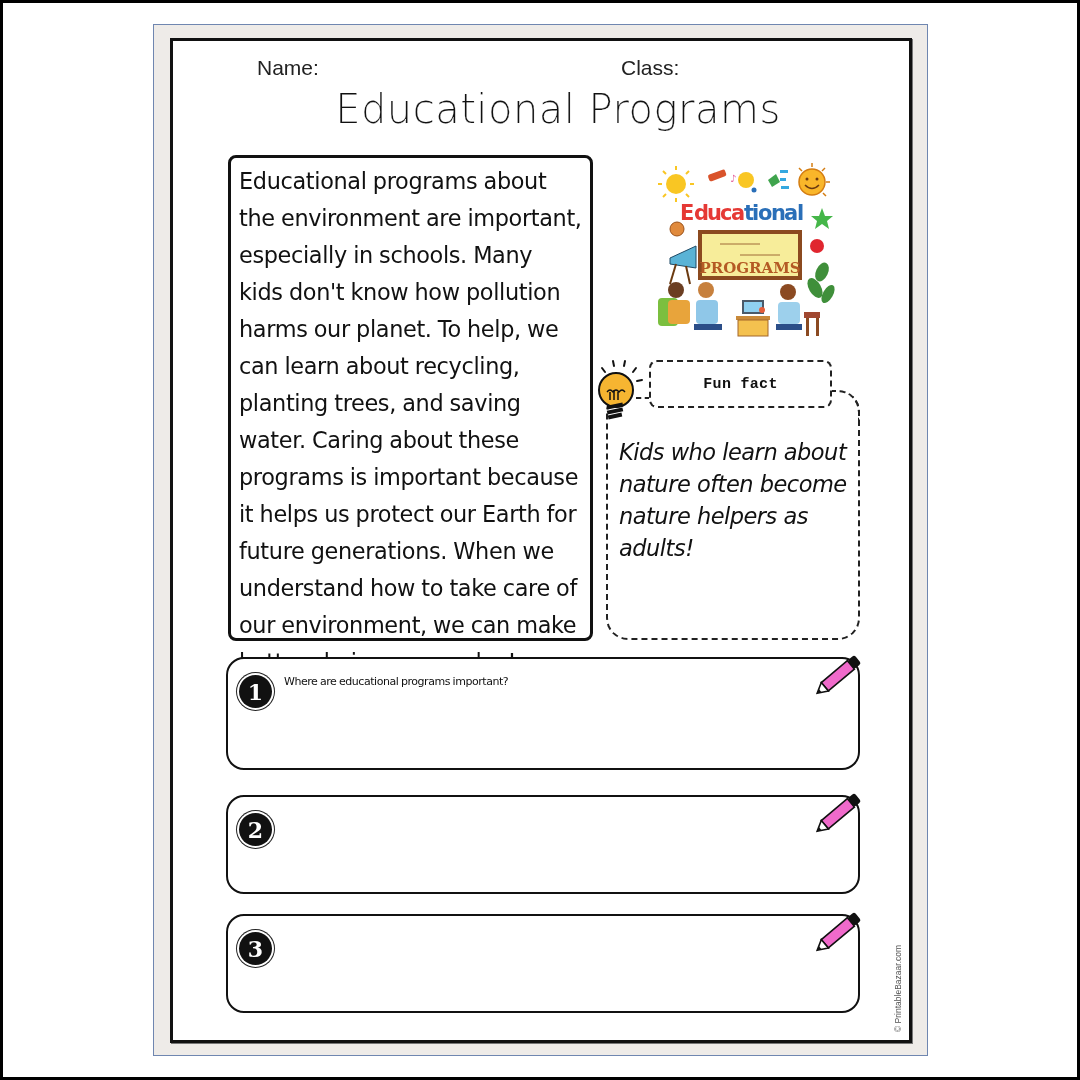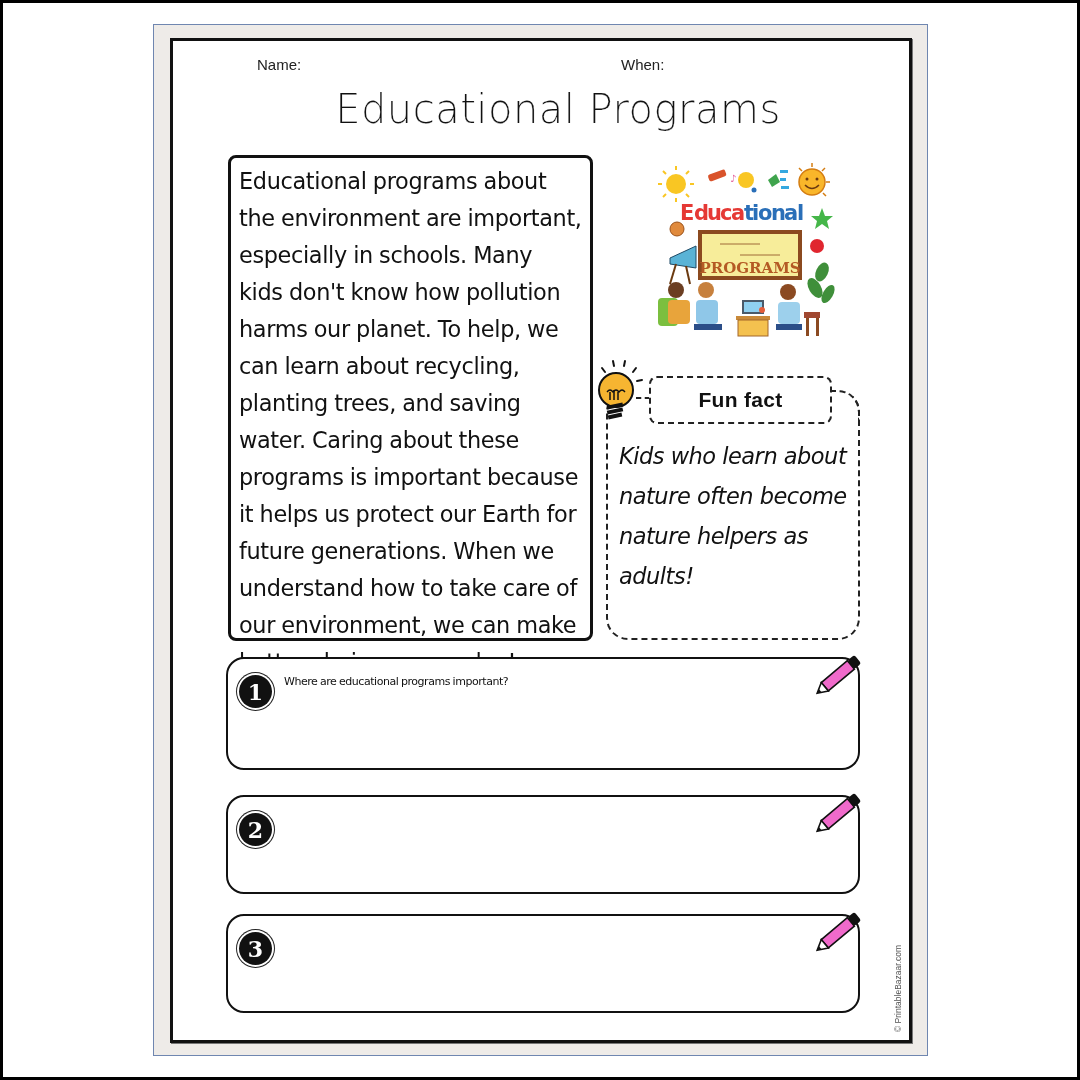--- a/index.html
+++ b/index.html
@@ -14,21 +14,21 @@
       position: absolute; left: 153px; top: 24px; width: 775px; height: 1032px;
       background: #eeebe8; border: 1px solid #6f86b0;
     }
     .sheet {
       position: absolute; left: 170px; top: 38px; width: 742px; height: 1005px;
       background: #fff; border: 3px solid #111;
       box-shadow: 1px 1px 0 #777;
     }
 
     .label-name, .label-class {
-      position: absolute; top: 56px; font-size: 15px; color: #222;
+      position: absolute; top: 56px; font-size: 21px; color: #222;
       font-family: "Liberation Sans", sans-serif;
     }
     .label-name { left: 257px; }
     .label-class { left: 621px; }
 
     .title {
       position: absolute; top: 86px; left: 170px; width: 776px; text-align: center;
       font-family: "DejaVu Sans", sans-serif; font-weight: 300;
       font-size: 40px; letter-spacing: 0.5px; color: #111;
       -webkit-text-stroke: 0.2px #fff;
@@ -53,36 +53,36 @@
       position: absolute; left: 606px; top: 390px; width: 254px; height: 250px;
       border: 2px dashed #222; border-radius: 22px; background: #fff;
       border-top-color: transparent; border-left-color: #222;
     }
     .funfact-topline {
       position: absolute; left: 830px; top: 390px; width: 30px; height: 30px;
       border-top: 2px dashed #222; border-right: 2px dashed #222;
       border-top-right-radius: 22px;
     }
     .funfact-label {
-      position: absolute; left: 649px; top: 376px; width: 183px; height: 48px;
+      position: absolute; left: 649px; top: 360px; width: 183px; height: 48px;
       border: 2px dashed #222; border-radius: 8px; background: #fff;
       display: flex; align-items: center; justify-content: center;
-      font-family: Liberation Sans, sans-serif; font-weight: bold; font-size: 21px; color: #111;
+      font-family: Liberation Mono, monospace; font-weight: bold; font-size: 15px; color: #111;
       letter-spacing: 0.3px;
     }
     .bulb {
       position: absolute; left: 592px; top: 358px; width: 56px; height: 66px;
     }
     .bulb-connector {
       position: absolute; left: 636px; top: 397px; width: 14px; border-top: 2px dashed #222;
     }
     .funfact-text {
       position: absolute; left: 619px; top: 436px; width: 232px;
       font-family: "DejaVu Sans", sans-serif; font-style: italic; font-size: 22.5px;
-      line-height: 40px; color: #111; letter-spacing: -0.5px;
+      line-height: 32px; color: #111; letter-spacing: -0.5px;
     }
 
     .question {
       position: absolute; left: 226px; width: 634px;
       border: 2px solid #111; border-radius: 18px; background: #fff;
     }
     .q1 { top: 657px; height: 113px; }
     .q2 { top: 795px; height: 99px; }
     .q3 { top: 914px; height: 99px; }
 
@@ -110,21 +110,21 @@
     }
   </style>
 </head>
 <body>
 
 <div class="canvas-frame"></div>
 <div class="page-backdrop"></div>
 <div class="sheet"></div>
 
 <div class="label-name">Name:</div>
-<div class="label-class">When:</div>
+<div class="label-class">Class:</div>
 
 <h1 class="title">Educational Programs</h1>
 
 <div class="passage">
   <p class="passage-text">Educational programs about the environment are important, especially in schools. Many kids don't know how pollution harms our planet. To help, we can learn about recycling, planting trees, and saving water. Caring about these programs is important because it helps us protect our Earth for future generations. When we understand how to take care of our environment, we can make better choices every day!</p>
 </div>
 
 <div class="illustration">
   <svg viewBox="0 0 188 186" xmlns="http://www.w3.org/2000/svg">
 

